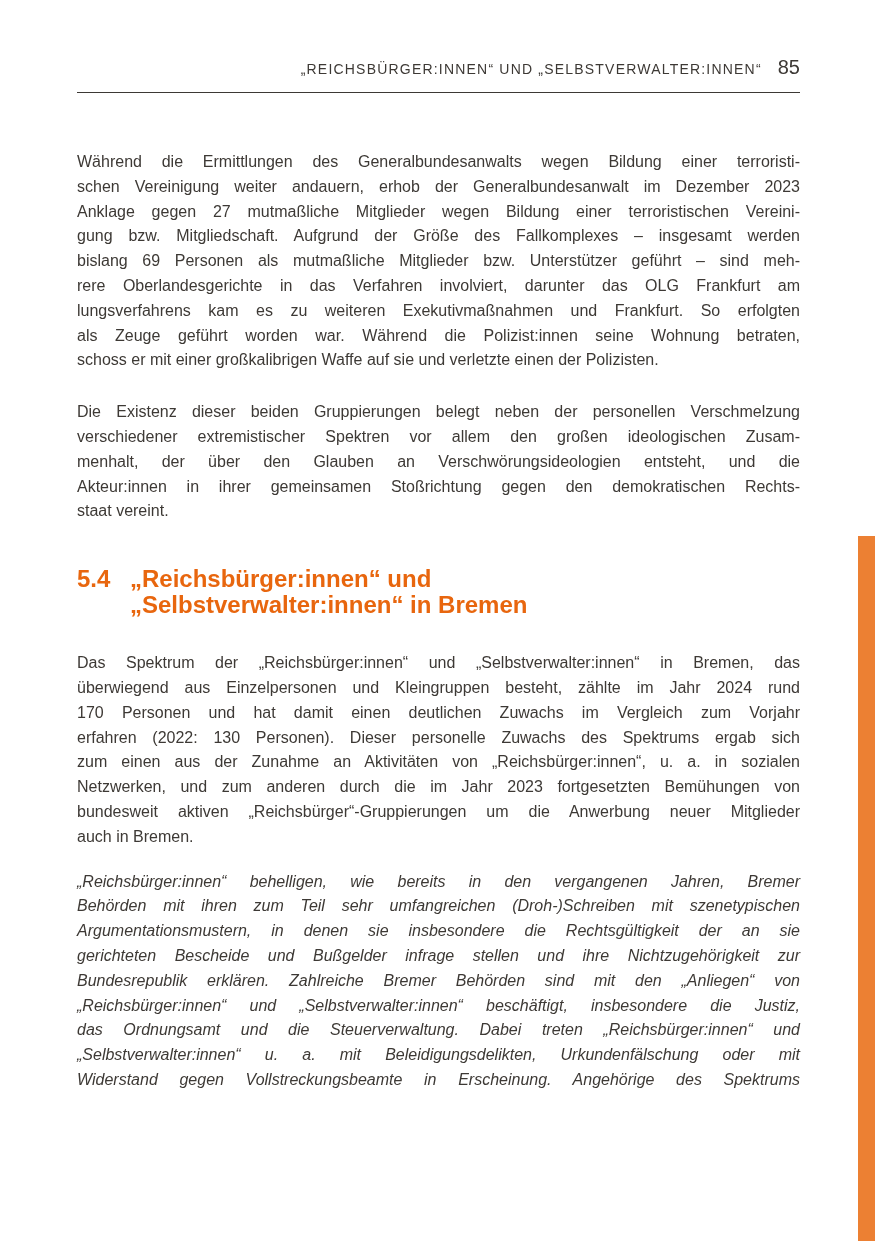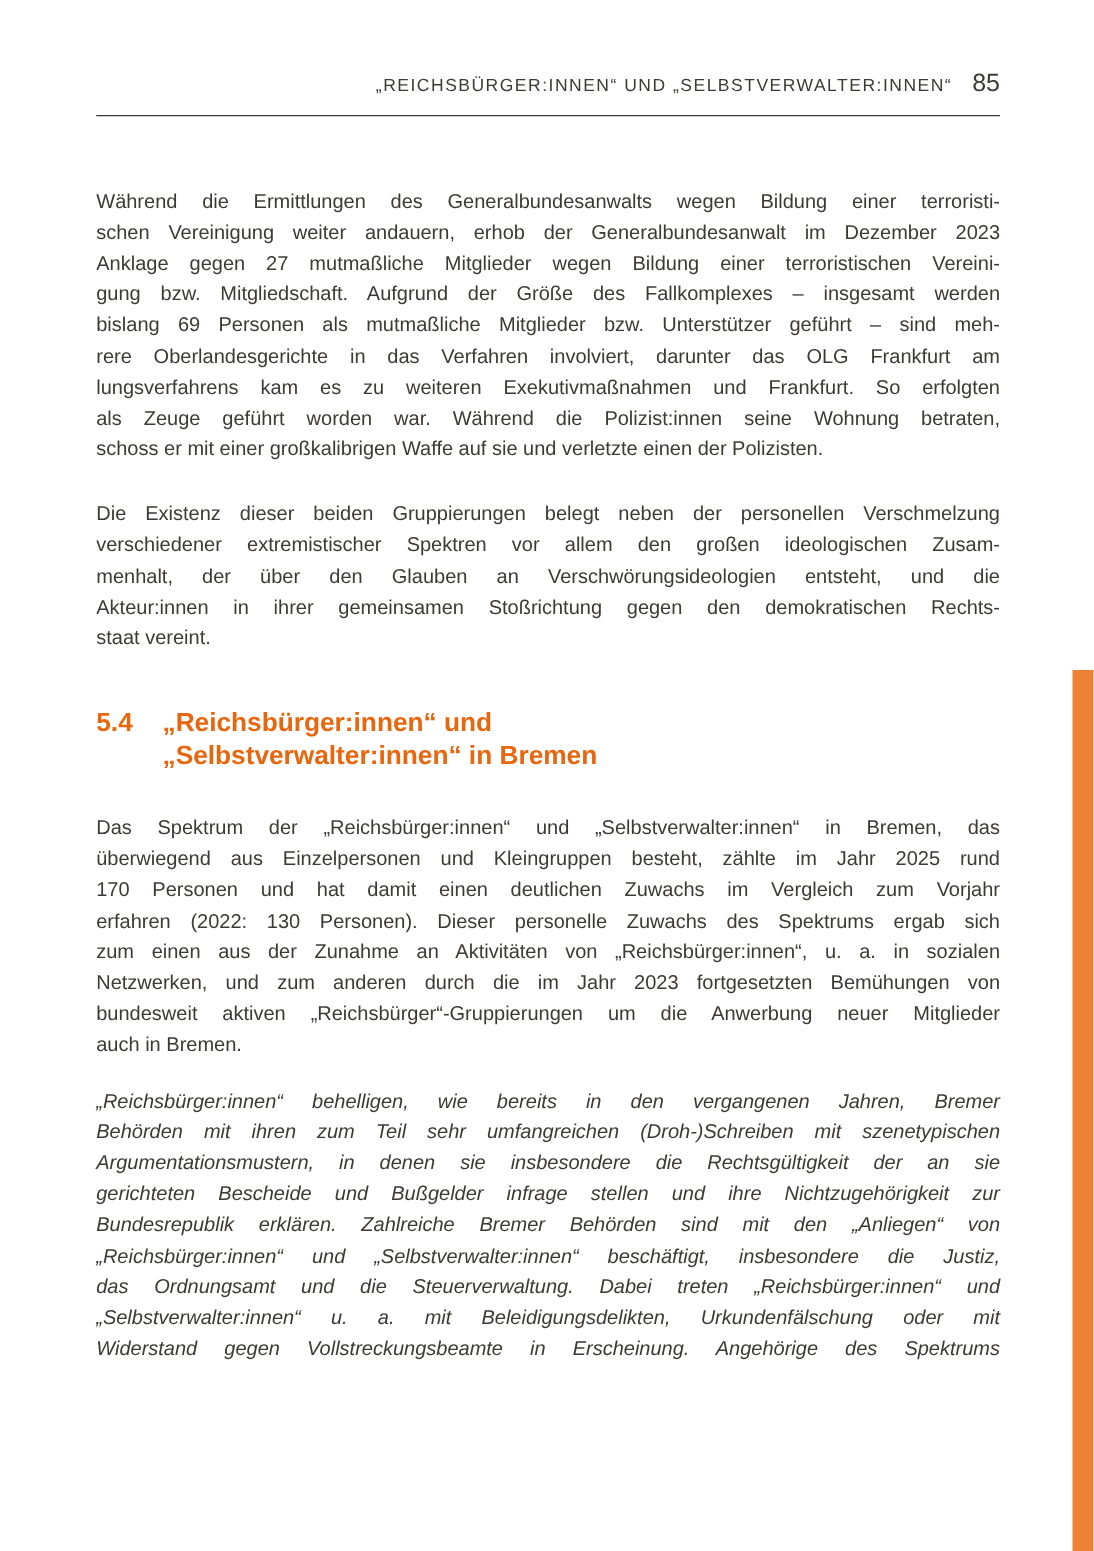--- a/index.html
+++ b/index.html
@@ -54,21 +54,21 @@
   .para.continues .line:last-child {
     text-align-last: justify;
   }
   #p1 { margin-top: 57px; }
   #p2 { margin-top: 27px; }
   .section-heading {
     margin-top: 42px;
     display: flex;
     color: var(--accent-heading, #e8660e);
     font-weight: bold;
-    font-size: 21px;
+    font-size: 24px;
     line-height: 26px;
   }
   .section-number {
     width: 53px;
     flex: none;
   }
   .section-title { flex: 1; }
   #p3 { margin-top: 33px; }
   #p4 { margin-top: 20px; font-style: italic; }
   .edge-tab {
@@ -115,21 +115,21 @@
     <div class="section-heading">
       <span class="section-number">5.4</span>
       <span class="section-title">
           <div class="line">„Reichsbürger:innen“ und</div>
           <div class="line">„Selbstverwalter:innen“ in Bremen</div>
         </span>
     </div>
 
     <div id="p3" class="para">
         <div class="line">Das Spektrum der „Reichsbürger:innen“ und „Selbstverwalter:innen“ in Bremen, das</div>
-        <div class="line">überwiegend aus Einzelpersonen und Kleingruppen besteht, zählte im Jahr 2025 rund</div>
+        <div class="line">überwiegend aus Einzelpersonen und Kleingruppen besteht, zählte im Jahr 2024 rund</div>
         <div class="line">170 Personen und hat damit einen deutlichen Zuwachs im Vergleich zum Vorjahr</div>
         <div class="line">erfahren (2022: 130 Personen). Dieser personelle Zuwachs des Spektrums ergab sich</div>
         <div class="line">zum einen aus der Zunahme an Aktivitäten von „Reichsbürger:innen“, u. a. in sozialen</div>
         <div class="line">Netzwerken, und zum anderen durch die im Jahr 2023 fortgesetzten Bemühungen von</div>
         <div class="line">bundesweit aktiven „Reichsbürger“-Gruppierungen um die Anwerbung neuer Mitglieder</div>
         <div class="line">auch in Bremen.</div>
       </div>
 
     <div id="p4" class="para continues">
         <div class="line">„Reichsbürger:innen“ behelligen, wie bereits in den vergangenen Jahren, Bremer</div>

